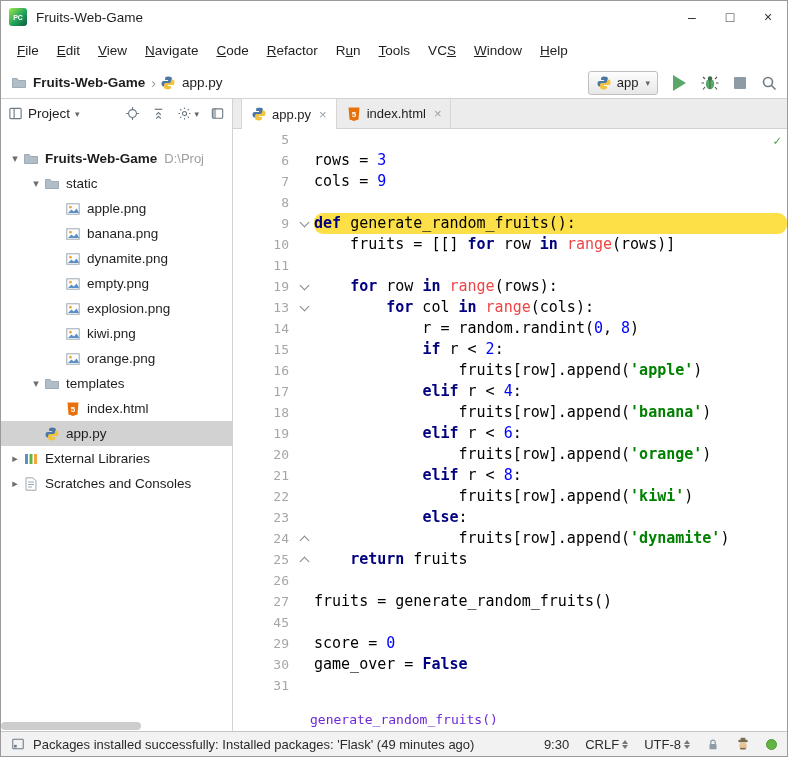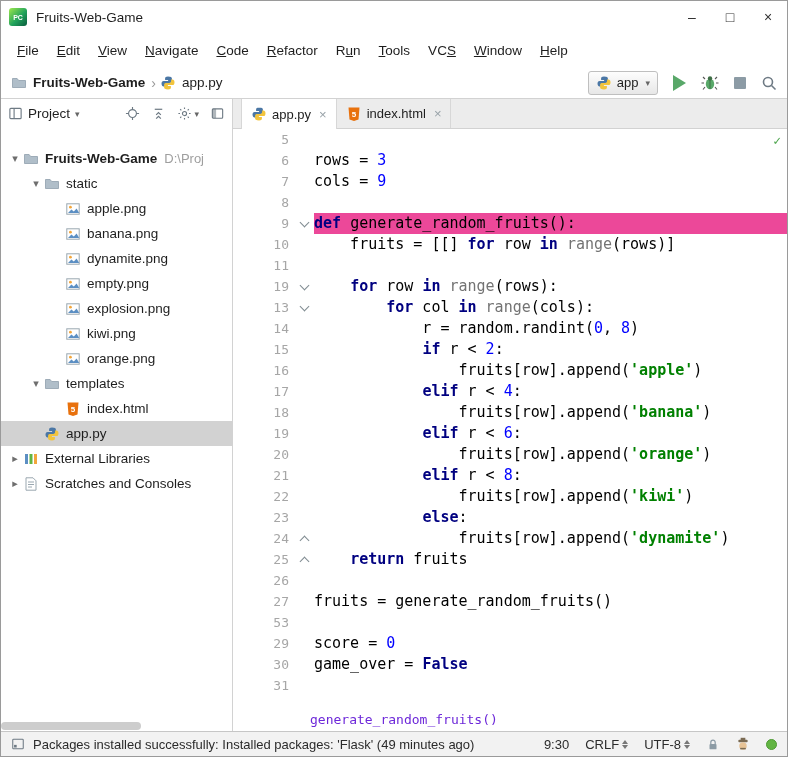--- a/index.html
+++ b/index.html
@@ -54,25 +54,25 @@
   .tab-icon{width:16px;height:16px;display:inline-flex;}
   .tab-close{color:#98a2a8;font-size:13px;margin-left:3px;}
   .code-area{flex:1;position:relative;overflow:hidden;font-family:"DejaVu Sans Mono",monospace;font-size:15px;}
   .code-line{display:flex;height:21px;line-height:21px;}
   .ln{width:56px;flex:none;text-align:right;padding-right:8px;color:#a6a6a6;font-size:13px;}
   .fold{width:17px;flex:none;position:relative;}
   .chev{position:absolute;left:4px;width:6px;height:6px;border-right:1.5px solid #7f8b91;border-bottom:1.5px solid #7f8b91;}
   .chev.down{top:6px;transform:rotate(45deg);}
   .chev.up{top:9px;transform:rotate(-135deg);}
   .ct{flex:1;white-space:pre;color:#000;}
-  .ct.hl{background:#ec4899;}
+  .ct.hl{background:#fde047;border-radius:9px;}
   .tok-kw{color:#000080;font-weight:bold;}
   .tok-num{color:#0000ff;}
   .tok-str{color:#008000;font-weight:bold;}
-  .tok-bi{color:#737373;}
+  .tok-bi{color:#ef4444;}
   .ed-check{position:absolute;top:4px;right:6px;color:#4da54d;font-size:13px;font-weight:bold;}
   .ed-breadcrumb{height:24px;flex:none;display:flex;align-items:center;padding-left:77px;font-size:13px;color:#6d28d9;
                  font-family:"DejaVu Sans Mono",monospace;}
   
   .statusbar{height:24px;border-top:1px solid #c6c6c6;background:#f2f2f2;display:flex;align-items:center;
              padding:0 10px;font-size:13px;color:#2b2b2b;}
   .sb-msg{margin-left:8px;white-space:nowrap;}
   .status-right{margin-left:auto;display:flex;align-items:center;gap:16px;}
   .seg{display:inline-flex;align-items:center;}
   .updown{display:inline-flex;flex-direction:column;gap:1px;margin-left:3px;}
@@ -495,21 +495,21 @@
               <span class="ln">26</span>
               <span class="fold"></span>
               <span class="ct"></span>
             </div>
             <div class="code-line">
               <span class="ln">27</span>
               <span class="fold"></span>
               <span class="ct"><span>fruits = generate_random_fruits()</span></span>
             </div>
             <div class="code-line">
-              <span class="ln">53</span>
+              <span class="ln">45</span>
               <span class="fold"></span>
               <span class="ct"></span>
             </div>
             <div class="code-line">
               <span class="ln">29</span>
               <span class="fold"></span>
               <span class="ct"><span>score = </span><span class="tok-num">0</span></span>
             </div>
             <div class="code-line">
               <span class="ln">30</span>

